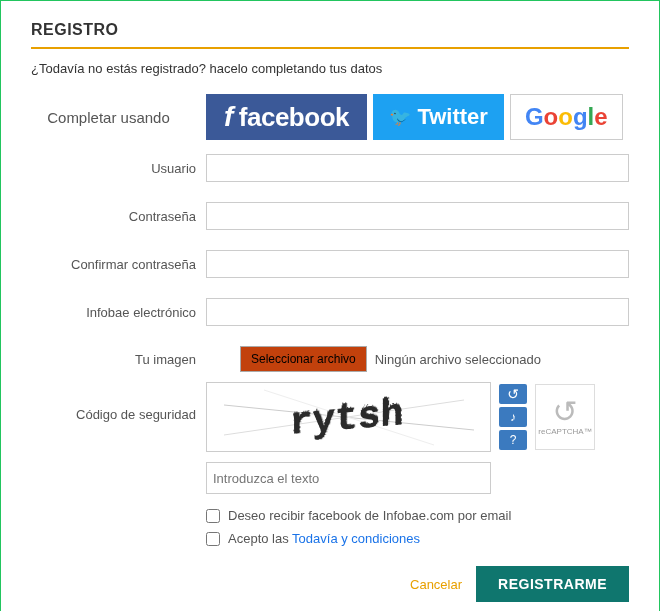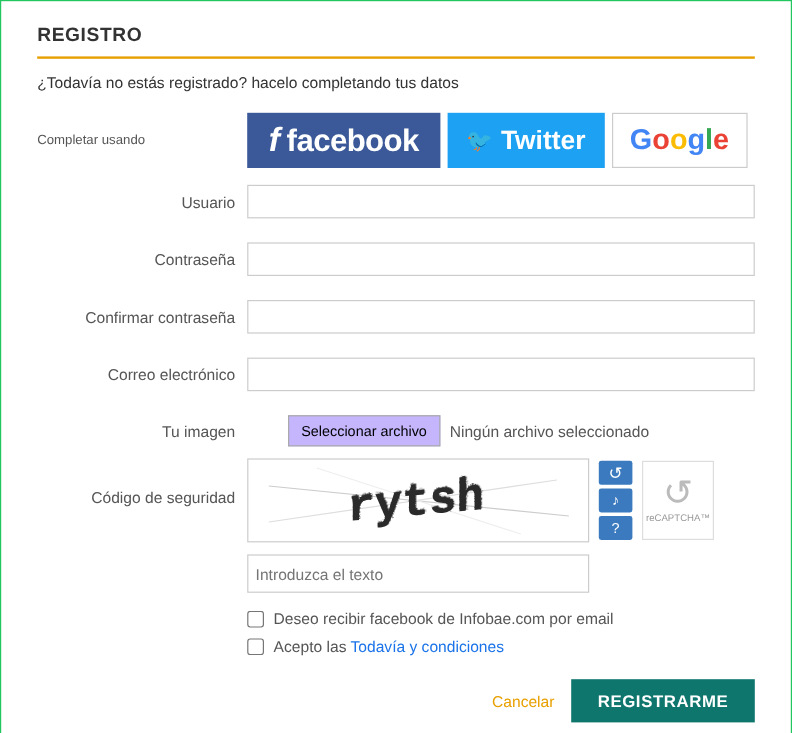--- a/index.html
+++ b/index.html
@@ -60,24 +60,24 @@
       max-width: 440px;
     }
     
     .social-row {
       display: flex;
       align-items: center;
       margin-bottom: 14px;
     }
     .social-label {
       width: 175px;
-      text-align: left;
+      text-align: center;
       padding-right: 20px;
       color: #555;
-      font-size: 11px;
+      font-size: 15px;
       flex-shrink: 0;
     }
     .social-buttons {
       display: flex;
       gap: 6px;
       align-items: center;
     }
     .btn-facebook {
       background: #3b5998;
       color: #fff;
@@ -141,21 +141,21 @@
       color: #555;
       font-size: 13px;
       flex-shrink: 0;
     }
     .file-input-area {
       display: flex;
       align-items: center;
       gap: 8px;
     }
     .btn-file {
-      background: #c4b5fd;
+      background: #c2410c;
       border: 1px solid #aaa;
       padding: 3px 10px;
       font-size: 12px;
       cursor: pointer;
       height: 26px;
     }
     .file-none-text {
       color: #555;
       font-size: 13px;
     }
@@ -340,21 +340,21 @@
     <div class="form-label">Contraseña</div>
     <input class="form-control" type="password" style="">
   </div>
 
   <div class="form-row">
     <div class="form-label">Confirmar contraseña</div>
     <input class="form-control" type="password" style="">
   </div>
 
   <div class="form-row">
-    <div class="form-label">Correo electrónico</div>
+    <div class="form-label">Infobae electrónico</div>
     <input class="form-control" type="email" style="">
   </div>
 
   <div class="file-row">
     <div class="file-label-text">Tu imagen</div>
     <div class="file-input-area">
       <button class="btn-file">Seleccionar archivo</button>
       <span class="file-none-text">Ningún archivo seleccionado</span>
     </div>
   </div>

